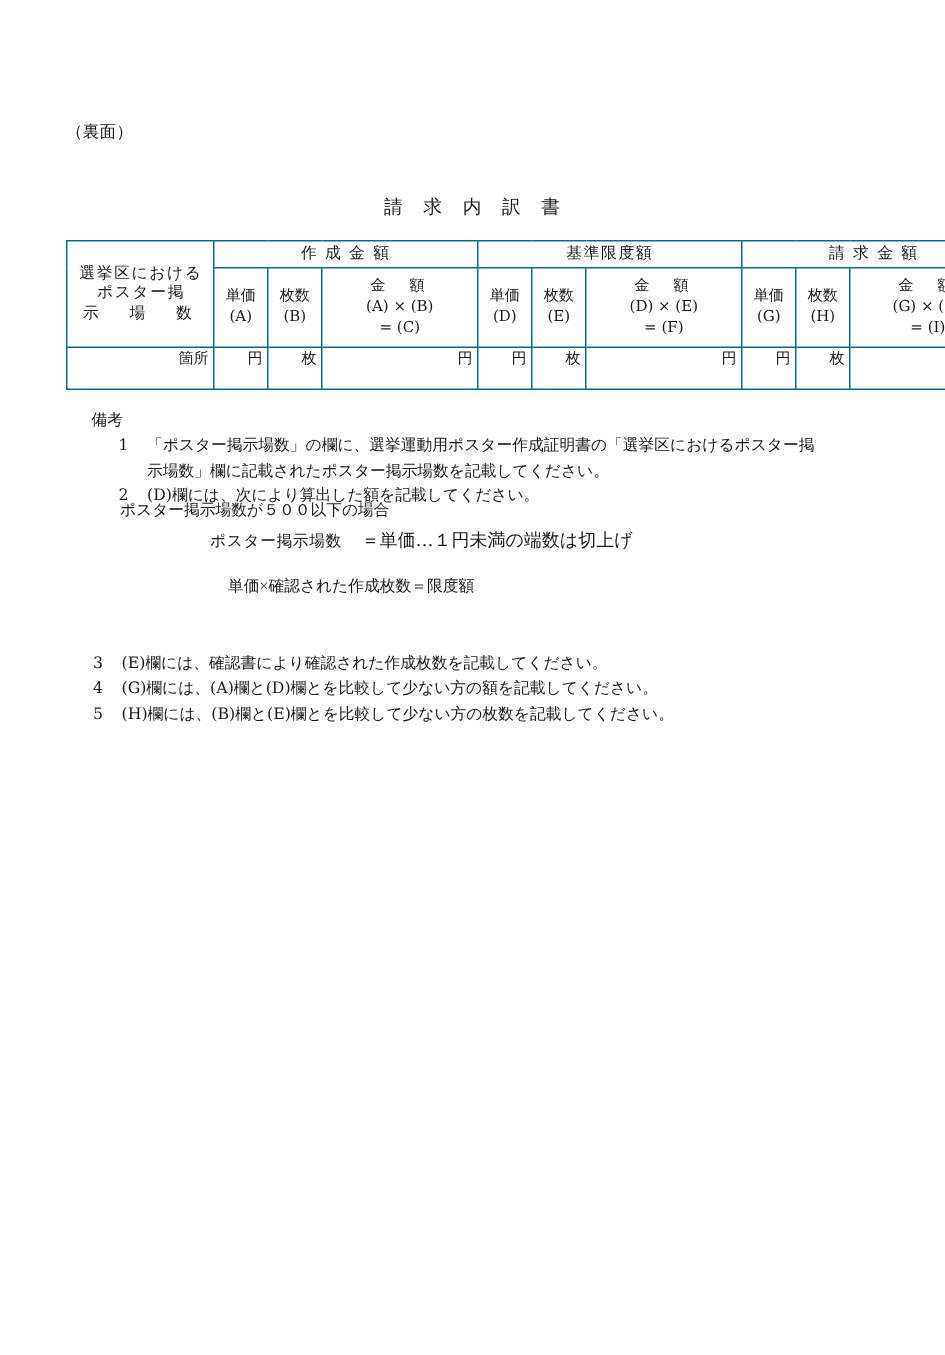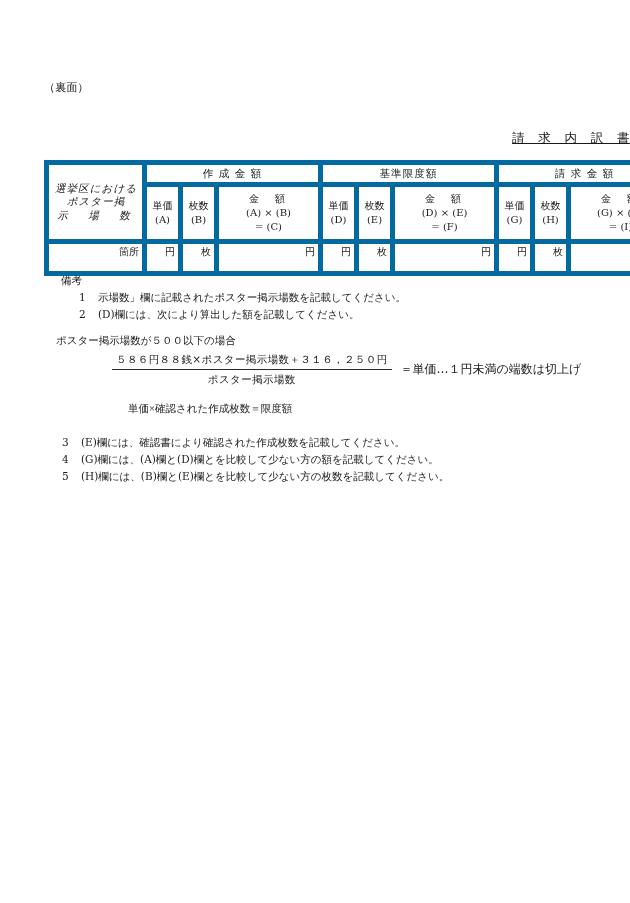--- a/index.html
+++ b/index.html
@@ -31,41 +31,40 @@
     letter-spacing: 0.2px;
     white-space: nowrap;
   }
 
   
   .doc-title {
     position: absolute;
     left: 0;
     top: 130px;
     width: 630px;
-    text-align: right;
+    text-align: center;
     font-size: 12.5px;
     letter-spacing: 0.6px;
     white-space: nowrap;
-    text-decoration: underline;
   }
 
   
   .tbl-wrap {
     position: absolute;
     left: 44px;
     top: 160px;
     width: 539px;
   }
   table.form {
     border-collapse: collapse;
     width: 539px;
     table-layout: fixed;
   }
   table.form td, table.form th {
-    border: 5px solid #0369a1;
+    border: 1px solid #0369a1;
     font-weight: normal;
     font-size: 10px;
     line-height: 1.28;
     padding: 1px 2px;
     vertical-align: middle;
     text-align: center;
   }
   table.form tr.grp-row td { height: 15px; font-size: 10.5px; letter-spacing: 1.1px; }
   table.form tr.sub-row td { height: 50px; vertical-align: middle; }
   table.form tr.data-row td { height: 24px; text-align: right; vertical-align: top; padding-top: 2px; padding-right: 3px; }
@@ -74,21 +73,20 @@
   .c-unit     { width: 36px; }
   .c-sheets   { width: 36px; }
   .c-amount   { width: 104px; }
 
   .site-head {
     text-align: left;
     font-size: 10px;
     line-height: 1.45;
     padding-left: 3px !important;
     vertical-align: middle;
-    font-style: italic;
   }
   .site-head .ln { display: block; white-space: nowrap; }
   .site-head .sp { letter-spacing: 5px; }
 
   .sub-lines { display: block; line-height: 1.42; white-space: nowrap; }
   .amt-label { letter-spacing: 3px; }
 
   
   .notes {
     position: absolute;
@@ -107,21 +105,21 @@
   .note-num {
     position: absolute;
     left: 18px;
     top: 0;
   }
   .note-body { display: block; }
 
   
   .formula-block {
     position: absolute;
-    left: 28px;
+    left: 52px;
     top: 332px;
     width: 560px;
     font-size: 10.5px;
     line-height: 1.55;
   }
   .cond-line {
     padding-left: 28px;
     margin-bottom: 3px;
   }
   .frac-row {
@@ -265,34 +263,34 @@
         </tr>
       </tbody>
     </table>
   </div>
 
   <div class="notes">
     <div class="notes-title">備考</div>
 
     <div class="note-item">
       <span class="note-num">1</span>
+      <span class="note-body">「ポスター掲示場数」の欄に、選挙運動用ポスター作成証明書の「選挙区におけるポスター掲</span>
       <span class="note-body">示場数」欄に記載されたポスター掲示場数を記載してください。</span>
     </div>
 
     <div class="note-item">
       <span class="note-num">2</span>
       <span class="note-body">(D)欄には、次により算出した額を記載してください。</span>
     </div>
   </div>
 
   <div class="formula-block">
     <div class="cond-line">ポスター掲示場数が５００以下の場合</div>
     <div class="frac-row">
       <span class="frac">
-        <span class="num">５８６円８８銭×ポスター掲示場数＋３１６，２５０円</span>
         <span class="den">ポスター掲示場数</span>
       </span>
       <span class="frac-tail">＝単価…１円未満の端数は切上げ</span>
     </div>
     <div class="limit-line">単価×確認された作成枚数＝限度額</div>
   </div>
 
   <div class="notes-tail">
     <div class="note-item">
       <span class="note-num">3</span>

